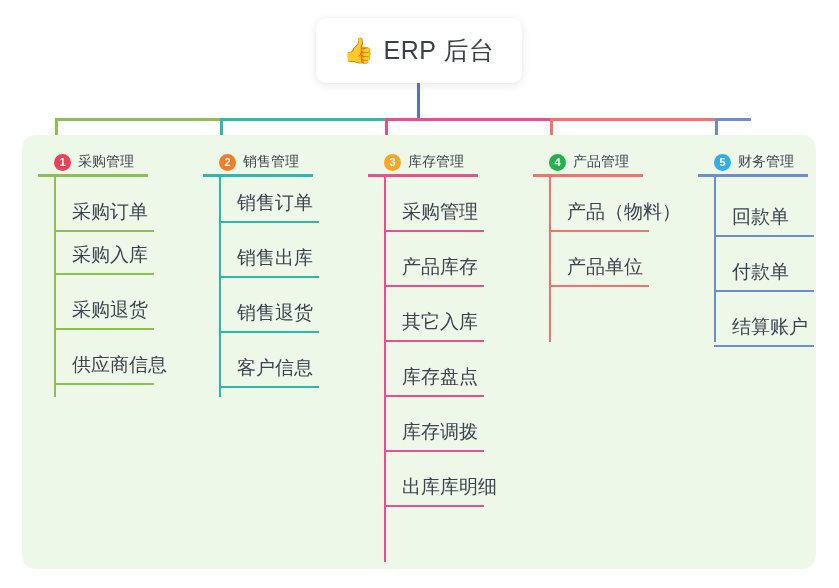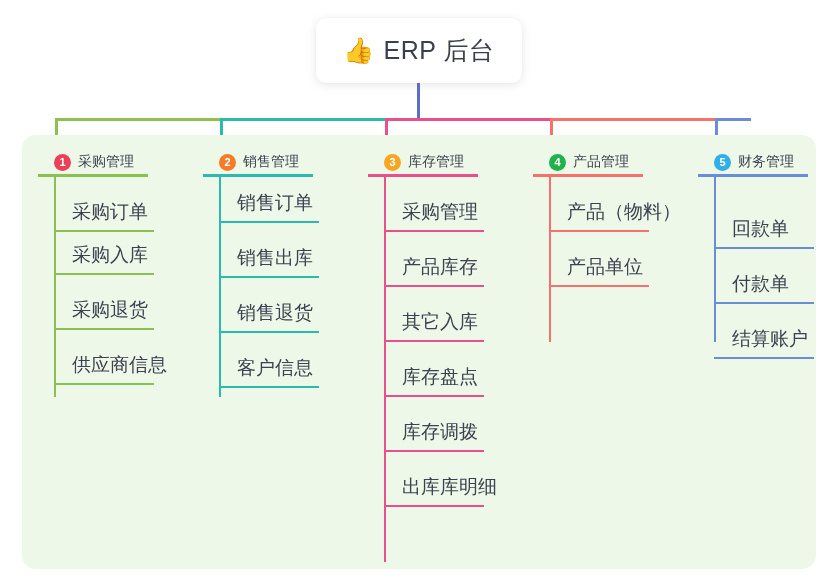--- a/index.html
+++ b/index.html
@@ -186,21 +186,21 @@
         </div>
       </div>
       <div class="branch" style="left: 698px; top: 147px;">
         <div class="branch-head" style="width: 110px;">
           <span class="badge" style="background: rgb(50, 174, 232);">5</span>
           <span class="branch-title">财务管理</span>
           <span class="head-rule" style="width: 110px; background: rgb(107, 141, 214);"></span>
         </div>
         <div class="leaves" style="height: 165px;">
           <span class="spine" style="height: 165px; background: rgb(107, 141, 214);"></span>
-          <div class="leaf" style="height: 72px;">
+          <div class="leaf" style="height: 60px;">
             <span class="leaf-label">回款单</span>
             <span class="leaf-rule" style="width: 100px; background: rgb(107, 141, 214);"></span>
           </div>
           <div class="leaf" style="height: 55px;">
             <span class="leaf-label">付款单</span>
             <span class="leaf-rule" style="width: 100px; background: rgb(107, 141, 214);"></span>
           </div>
           <div class="leaf" style="height: 55px;">
             <span class="leaf-label">结算账户</span>
             <span class="leaf-rule" style="width: 100px; background: rgb(107, 141, 214);"></span>

